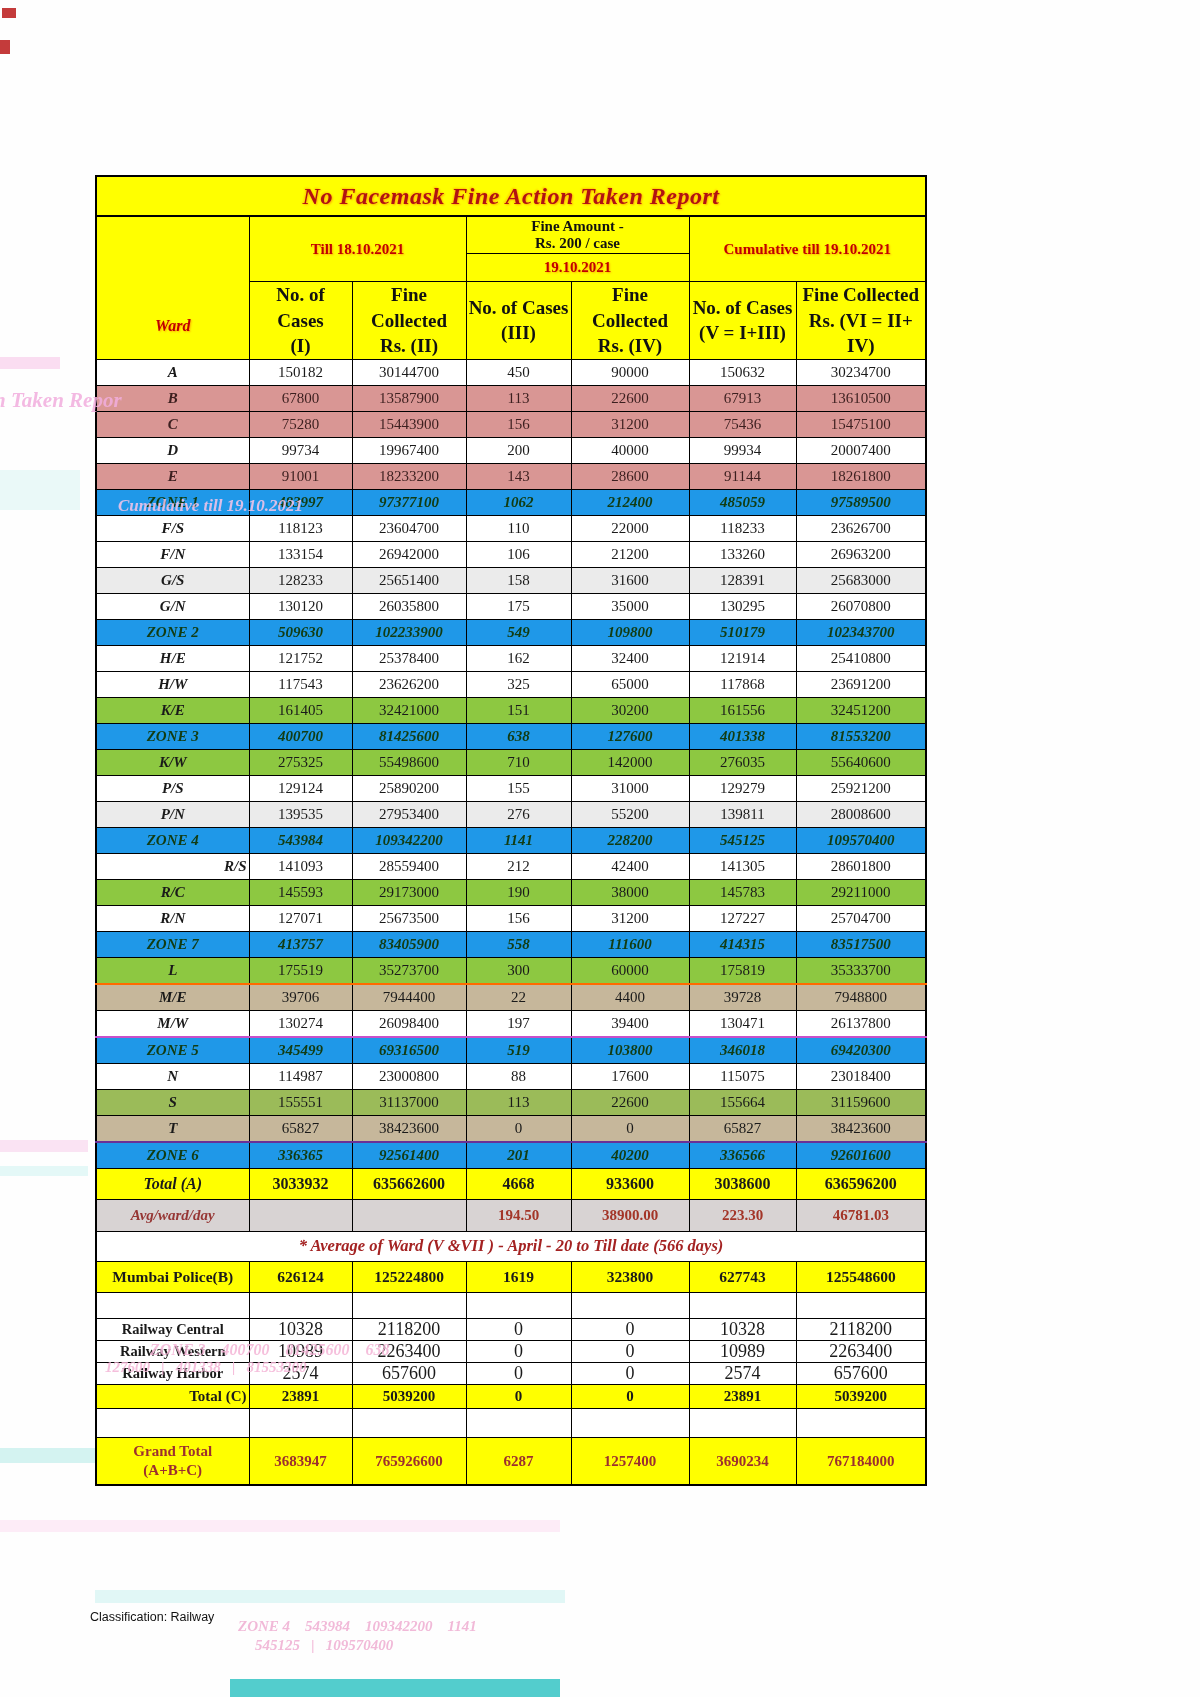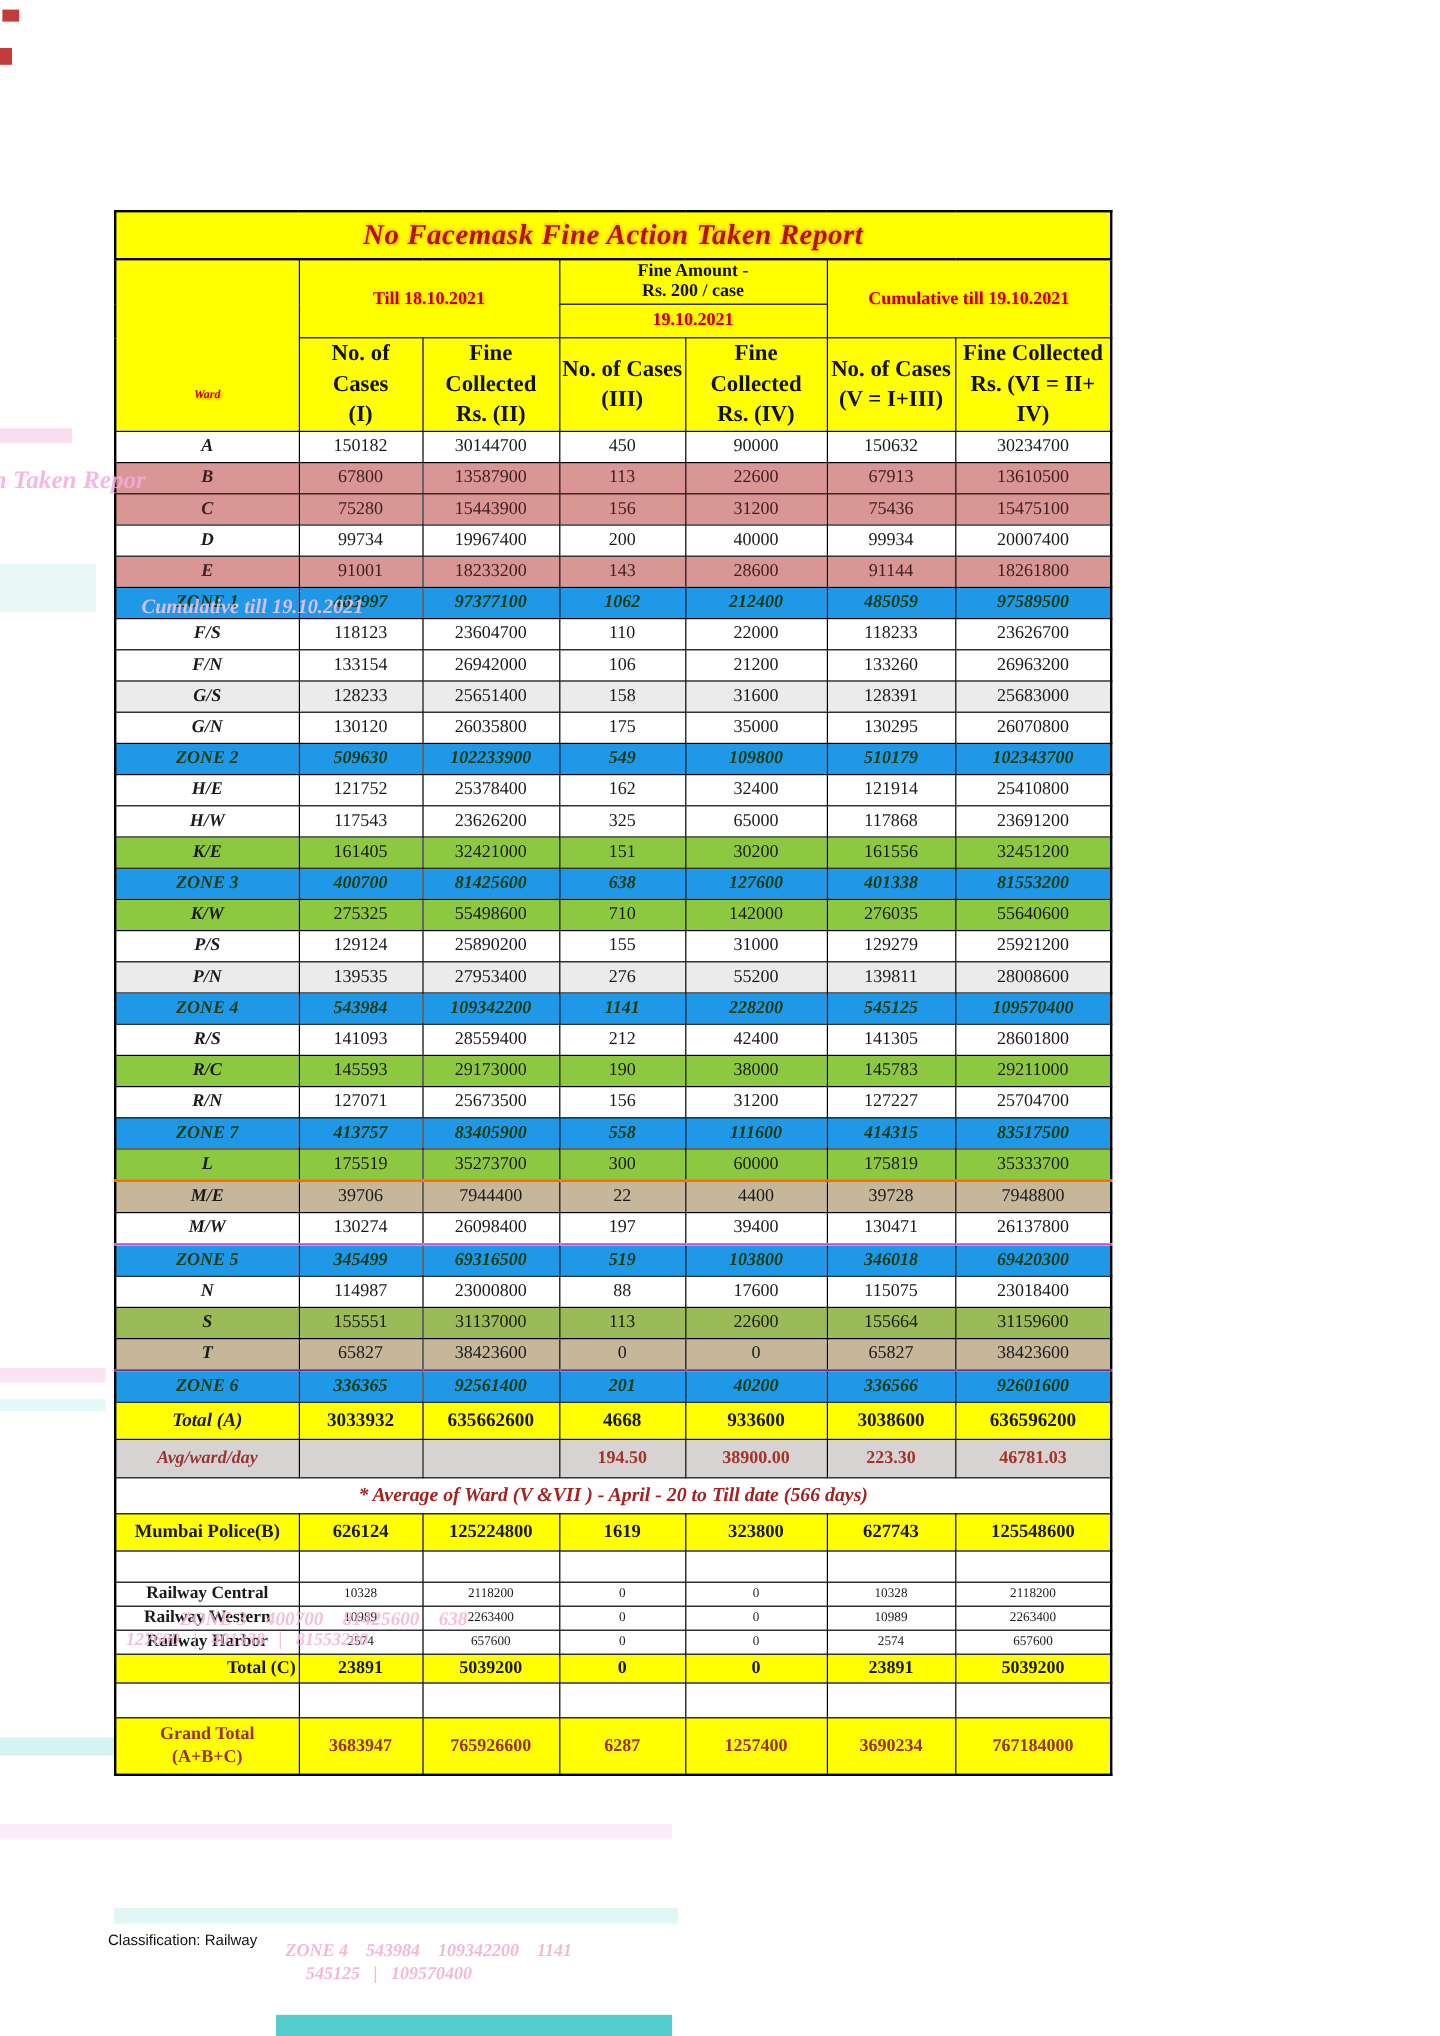--- a/index.html
+++ b/index.html
@@ -21,21 +21,21 @@
   tr.title-row td{
     height:38px;background:#ffff00;border-bottom:2px solid #000;
     font-size:24px;font-weight:bold;font-style:italic;color:#b11212;
     letter-spacing:.5px;
     text-shadow:1px 1px 2px #ffb300,-1px -1px 2px #ffc800;
   }
   
   .report thead td{background:#ffff00;font-weight:bold;white-space:pre-line;}
   td.hdr-red{color:#c00000;text-shadow:1px 1px 2px #ffb300;font-size:15px;}
   td.hdr-black{color:#111;font-size:15px;}
-  td.ward-head{color:#c00000;font-style:italic;font-size:10px;text-shadow:1px 1px 2px #ffb300;vertical-align:bottom;padding-bottom:24px;}
+  td.ward-head{color:#c00000;font-style:italic;font-size:16px;text-shadow:1px 1px 2px #ffb300;vertical-align:bottom;padding-bottom:24px;}
   tr.h1 td{height:36px;}
   tr.h2 td{height:27px;}
   tr.h3 td{height:48px;font-size:19px;line-height:1.35;}
   
   tbody td{height:25px;}
   td.lab{font-weight:bold;font-style:italic;}
   td.lab.up{font-style:normal;}
   tr.r-pink td{background:#d99694;color:#3c1f1f;}
   tr.r-gray td{background:#ebebeb;}
   tr.r-green td{background:#8dc841;}
@@ -45,21 +45,21 @@
   tr.r-lrow td{border-bottom:2px solid #ff6a00;}
   tr.r-mwrow td{border-bottom:2px solid #c94fc9;}
   tr.r-trow td{border-bottom:2px solid #6a3096;}
   tr.r-total td{background:#ffff00;font-weight:bold;font-size:16px;height:30px;}
   tr.r-avg td{background:#d8d3d3;height:31px;font-weight:bold;color:#a33528;}
   tr.r-avg td.lab{color:#963634;}
   tr.r-note td{height:29px;background:#fff;font-weight:bold;font-style:italic;
     color:#a42222;font-size:16.5px;}
   tr.r-police td{background:#ffff00;font-weight:bold;font-size:15.5px;height:30px;}
   tr.r-blank td{height:25px;background:#fff;}
-  tr.r-railway td{height:19px;font-size:11px;}
+  tr.r-railway td{height:19px;font-size:18px;}
   tr.r-railway td.lab{font-size:14.5px;}
   tr.r-totalc td{background:#ffff00;font-weight:bold;height:23px;}
   tr.r-blank2 td{height:28px;background:#fff;}
   tr.r-grand td{background:#ffff00;font-weight:bold;height:46px;color:#9c2f2f;
     white-space:pre-line;line-height:1.25;}
   
   .classification{
     position:absolute;left:90px;top:1610px;font-family:"Liberation Sans",sans-serif;
     font-size:12.5px;color:#111;
   }
@@ -289,21 +289,21 @@
       <tr class="r-zone">
         <td class="lab" style="white-space: pre-line;">ZONE 4</td>
         <td>543984</td>
         <td>109342200</td>
         <td>1141</td>
         <td>228200</td>
         <td>545125</td>
         <td>109570400</td>
       </tr>
       <tr class="r-white">
-        <td class="lab" style="white-space: pre-line;">R/S</td>
+        <td class="lab" style="white-space: pre-line; text-align: right;">R/S</td>
         <td>141093</td>
         <td>28559400</td>
         <td>212</td>
         <td>42400</td>
         <td>141305</td>
         <td>28601800</td>
       </tr>
       <tr class="r-green">
         <td class="lab" style="white-space: pre-line;">R/C</td>
         <td>145593</td>

